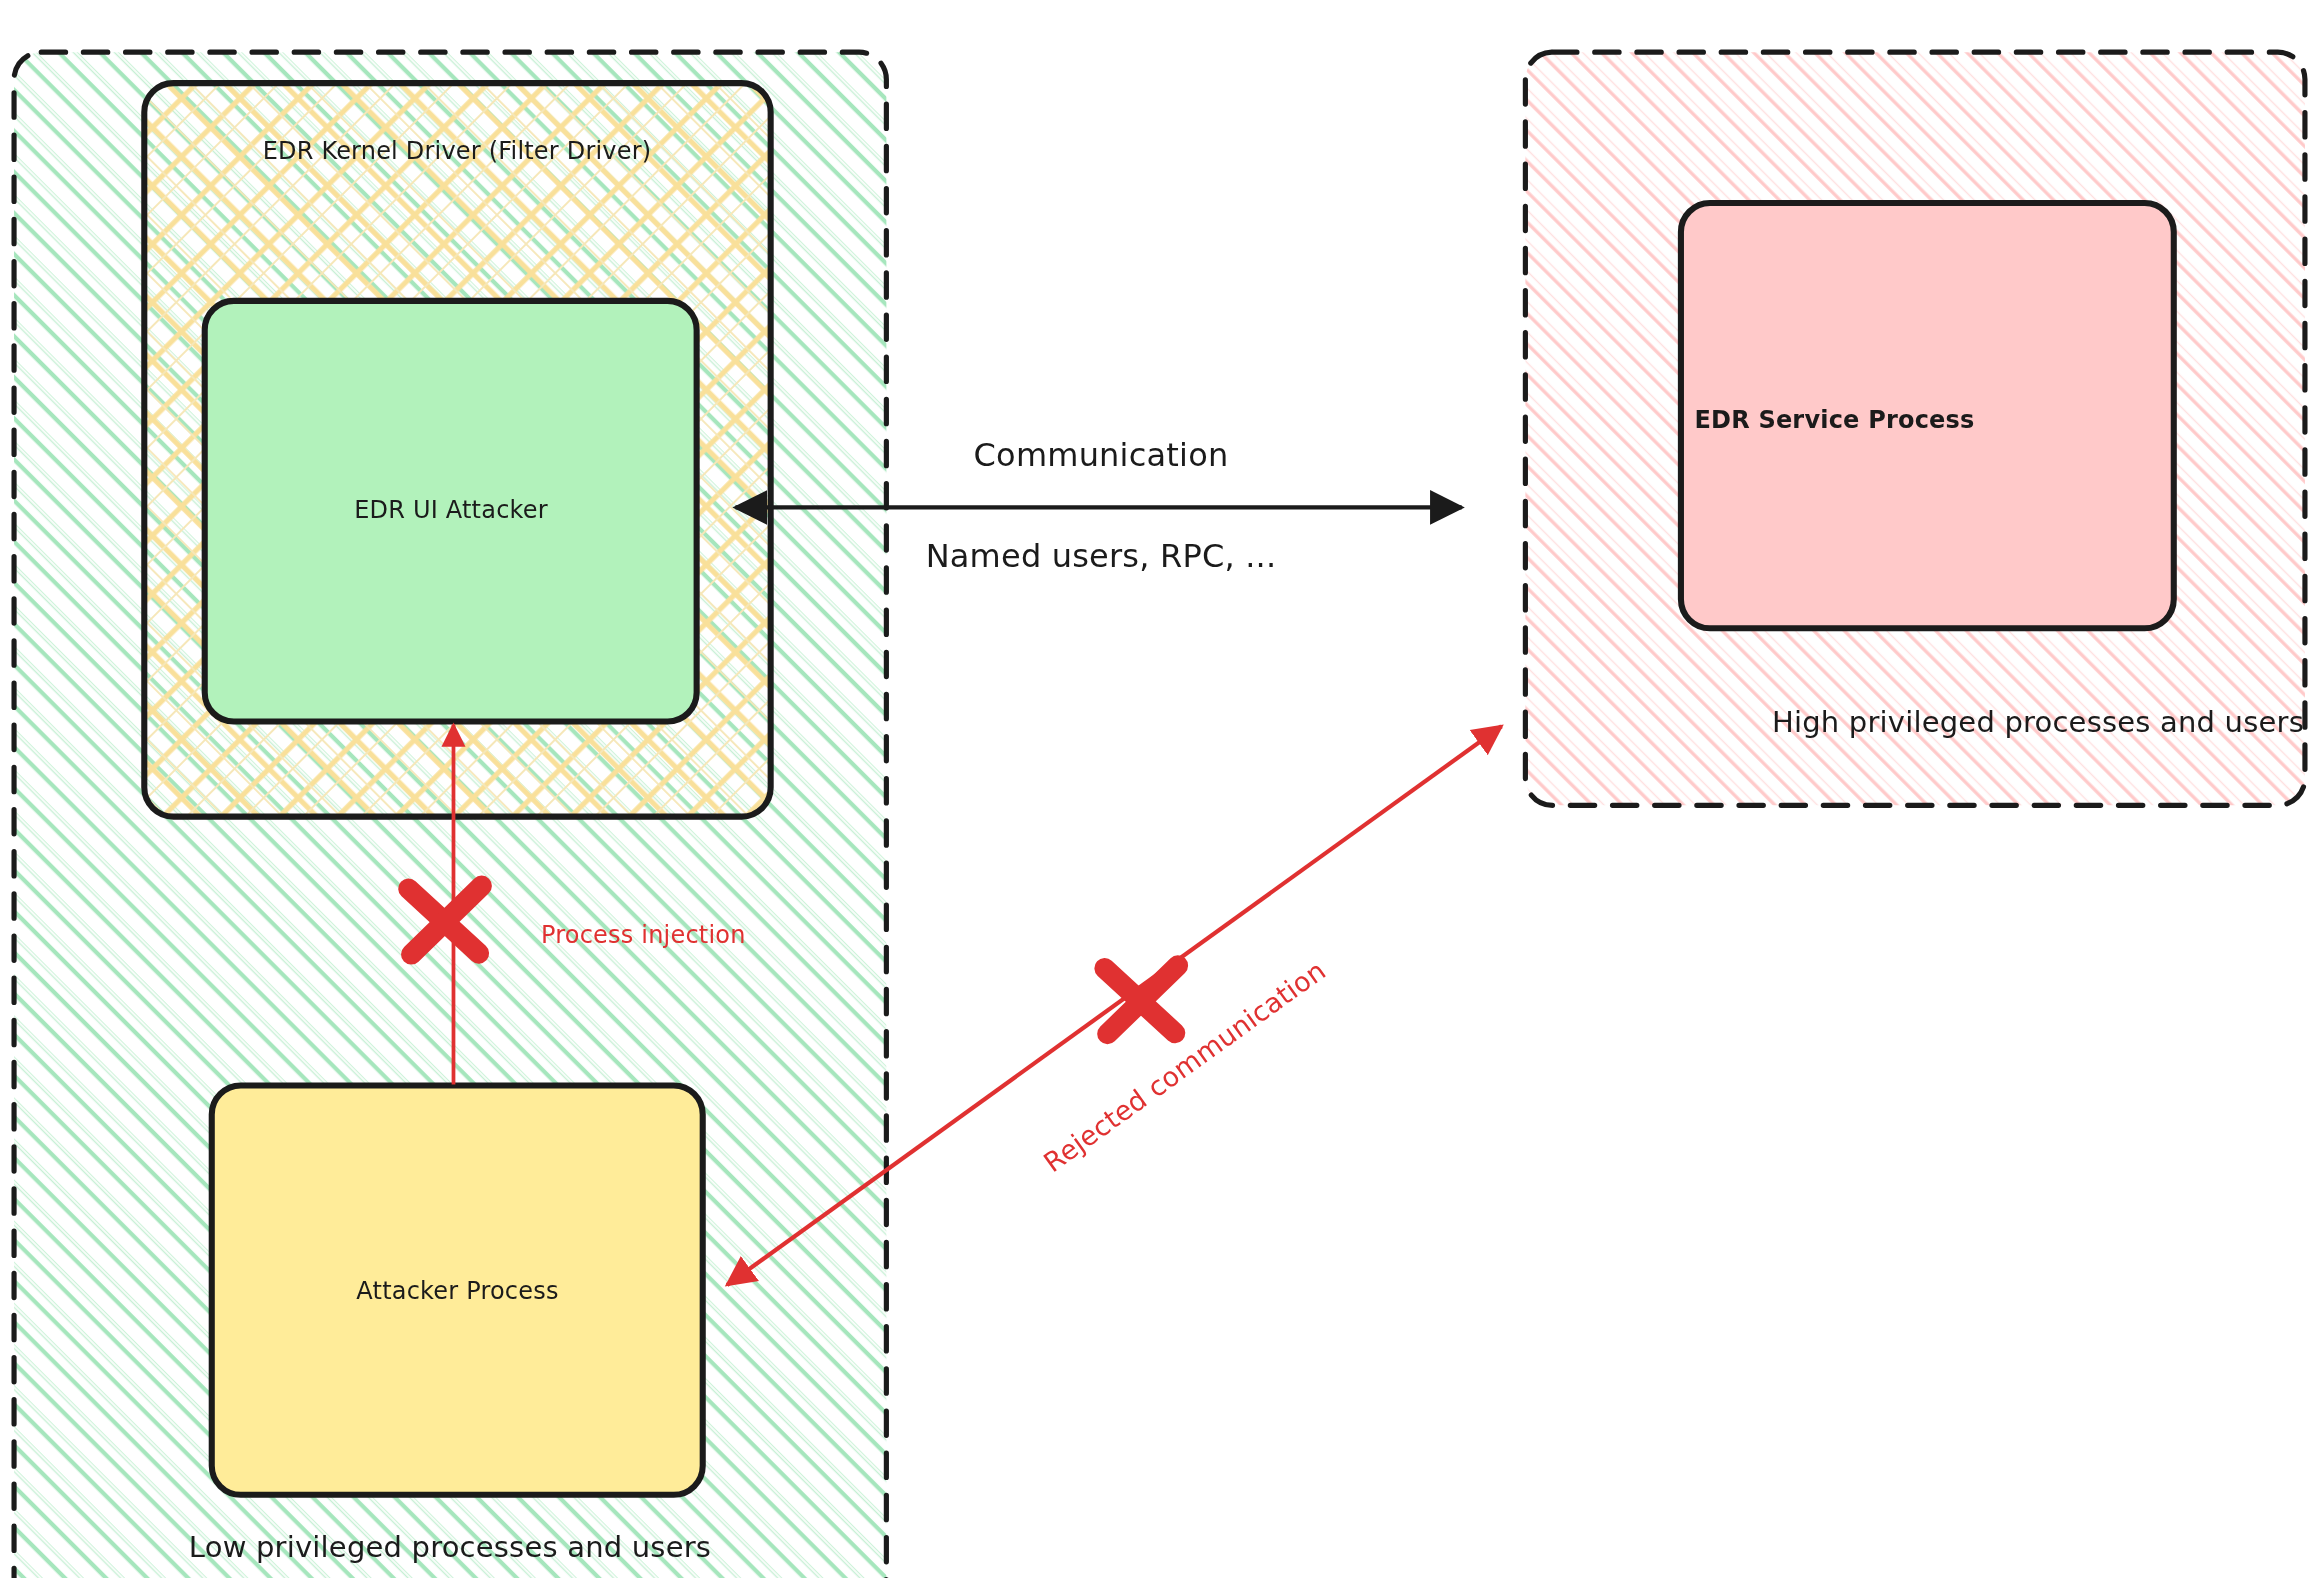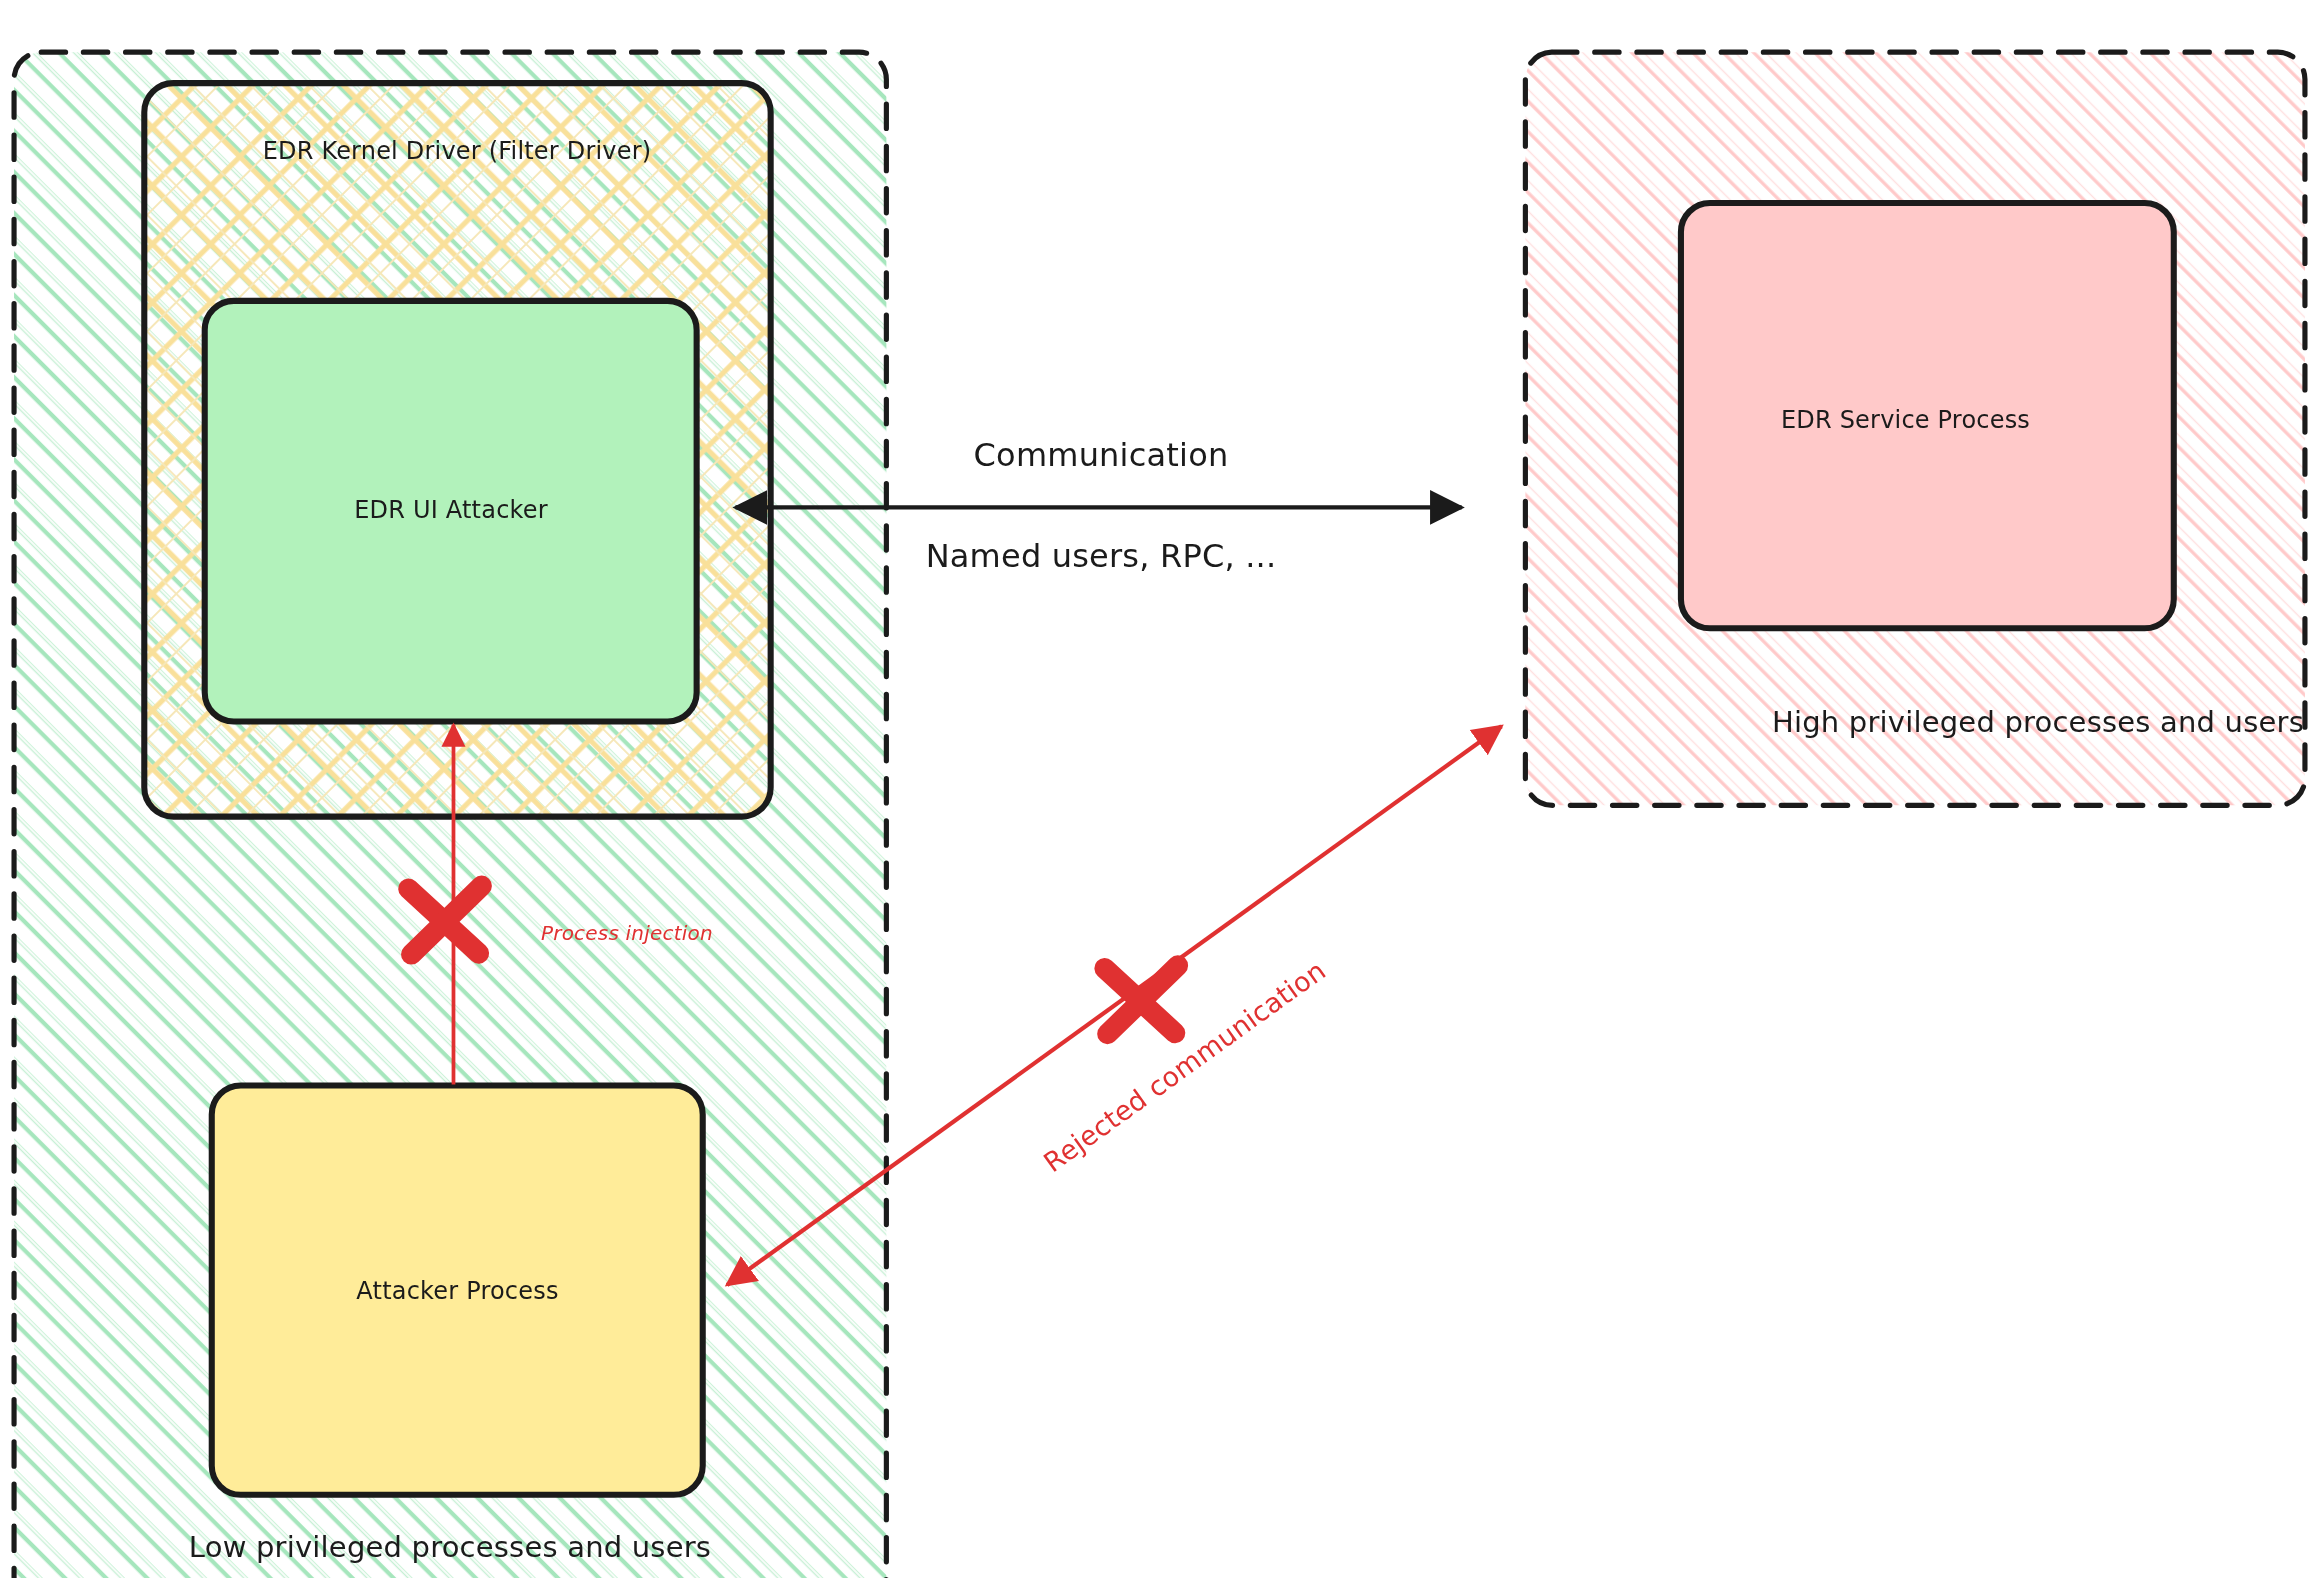--- a/index.html
+++ b/index.html
@@ -39,22 +39,21 @@
   .box-label {
     font-size: 24px;
   }
   .zone-label {
     font-size: 29px;
   }
   .edge-label {
     font-size: 32px;
   }
   .small-red {
-    font-size: 20px;
-    font-style: italic;
+    font-size: 24px;
   }
   .rot-red {
     font-size: 27px;
     transform-origin: left center;
   }
 </style>
 </head>
 <body>
 
 <div id="stage">
@@ -141,21 +140,21 @@
       </g>
     </g>
   </svg>
 
   <div class="lbl box-label" style="left:144px; top:97px; width:626px;">EDR Kernel Driver (Filter Driver)</div>
 
   <div class="lbl box-label" style="left:205px; top:456px; width:492px;">EDR UI Attacker</div>
 
   <div class="lbl box-label" style="left:212px; top:1237px; width:491px;">Attacker Process</div>
 
-  <div class="lbl box-label" style="left:1659px; top:366px; width:493px;">EDR Service Process</div>
+  <div class="lbl box-label" style="left:1588px; top:366px; width:493px;font-weight:bold;">EDR Service Process</div>
 
   <div class="lbl zone-label" style="left:14px; top:1490px; width:872px;">Low privileged processes and users</div>
 
   <div class="lbl zone-label" style="left:1525px; top:665px; width:779px;text-align:right;">High privileged processes and users</div>
 
   <div class="lbl edge-label" style="left:792px; top:396px; width:618px;">Communication</div>
 
   <div class="lbl edge-label" style="left:792px; top:497px; width:618px;">Named users, RPC, ...</div>
 
   <div class="lbl small-red lbl-red" style="left:541px; top:881px; width:244px; text-align:left;">Process injection</div>

